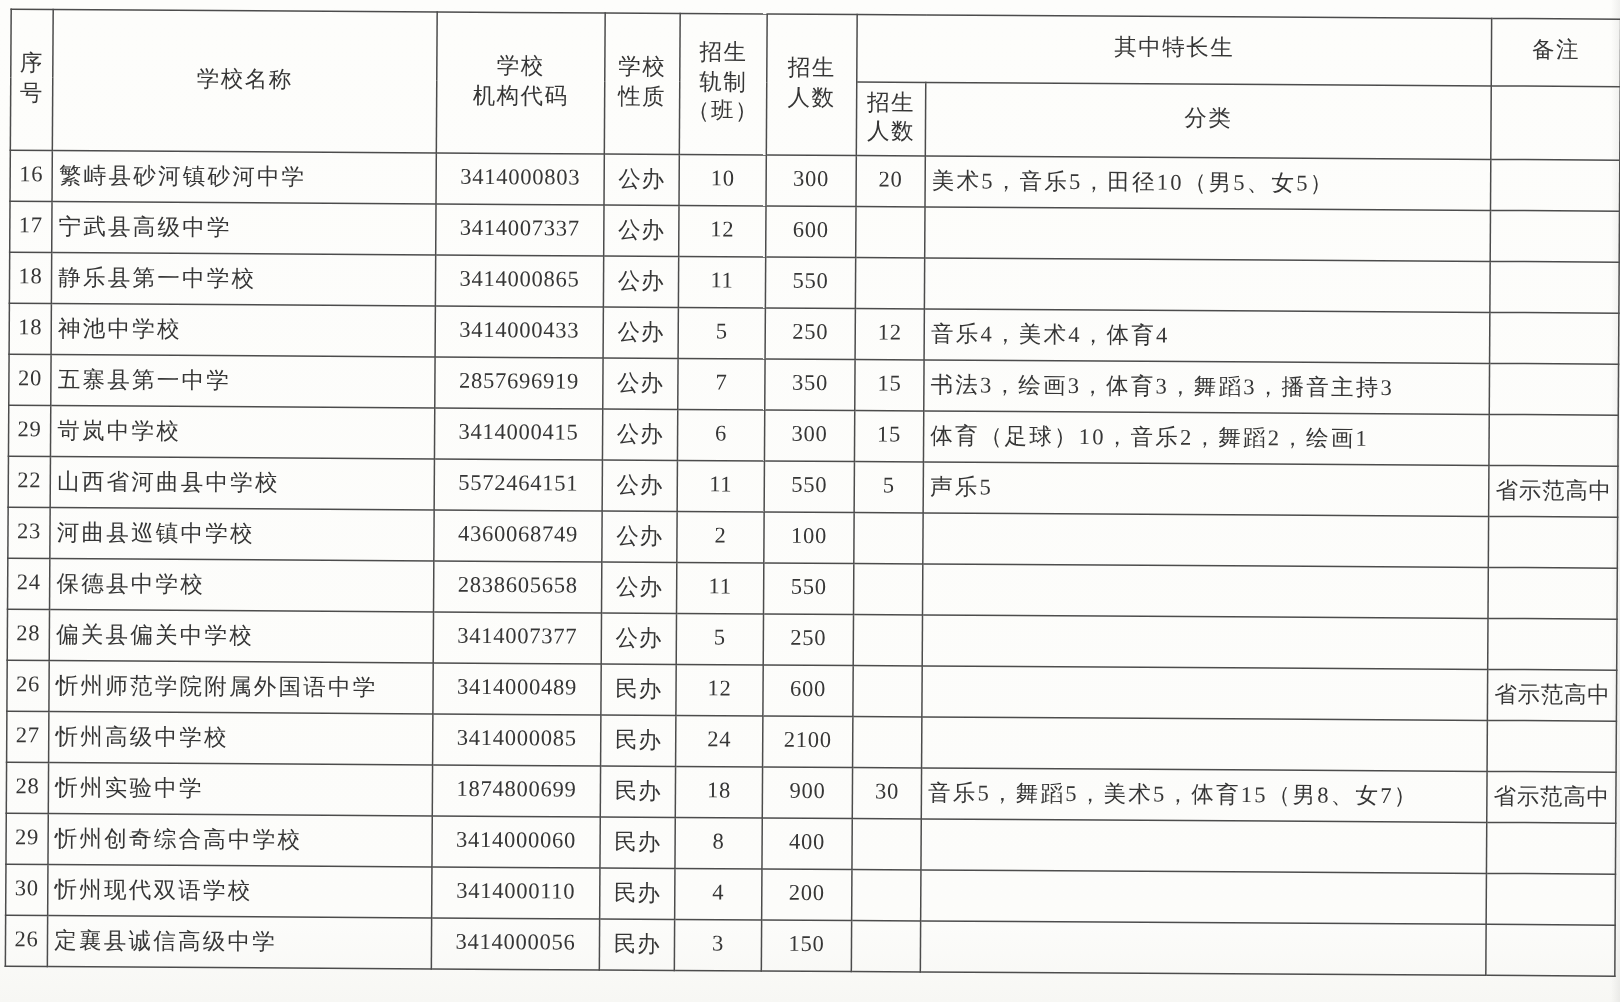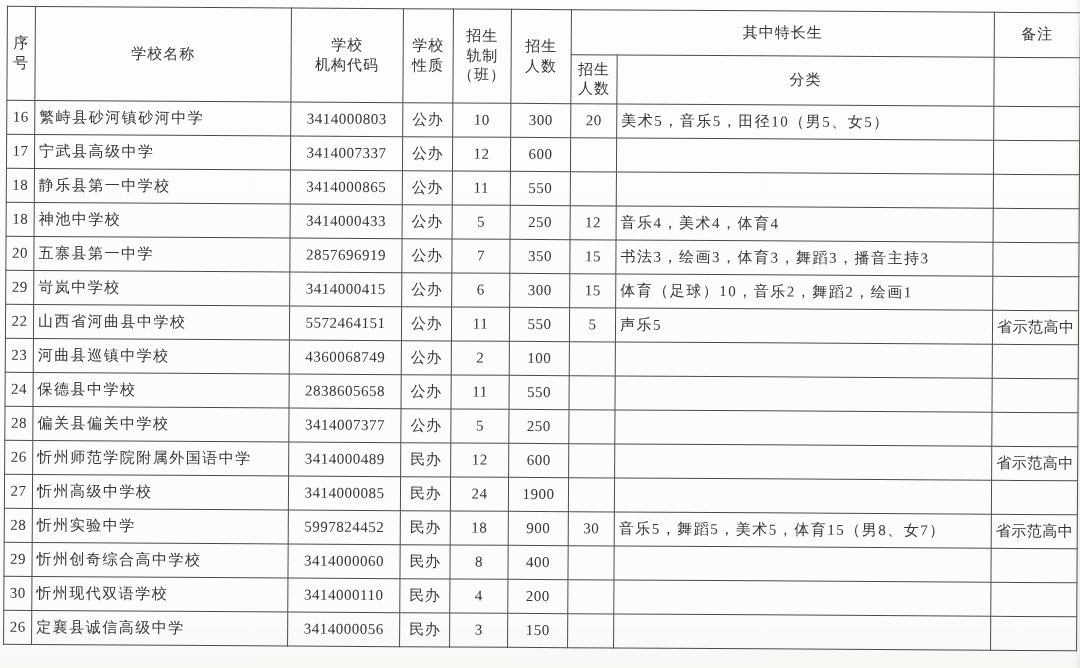--- a/index.html
+++ b/index.html
@@ -224,29 +224,29 @@
           <td class="c-center"></td>
           <td class="c-left"></td>
           <td class="c-center">省示范高中</td>
         </tr>
         <tr>
           <td class="c-center">27</td>
           <td class="c-left">忻州高级中学校</td>
           <td class="c-center">3414000085</td>
           <td class="c-center">民办</td>
           <td class="c-center">24</td>
-          <td class="c-center">1900</td>
+          <td class="c-center">2100</td>
           <td class="c-center"></td>
           <td class="c-left"></td>
           <td class="c-center"></td>
         </tr>
         <tr>
           <td class="c-center">28</td>
           <td class="c-left">忻州实验中学</td>
-          <td class="c-center">5997824452</td>
+          <td class="c-center">1874800699</td>
           <td class="c-center">民办</td>
           <td class="c-center">18</td>
           <td class="c-center">900</td>
           <td class="c-center">30</td>
           <td class="c-left">音乐5，舞蹈5，美术5，体育15（男8、女7）</td>
           <td class="c-center">省示范高中</td>
         </tr>
         <tr>
           <td class="c-center">29</td>
           <td class="c-left">忻州创奇综合高中学校</td>

